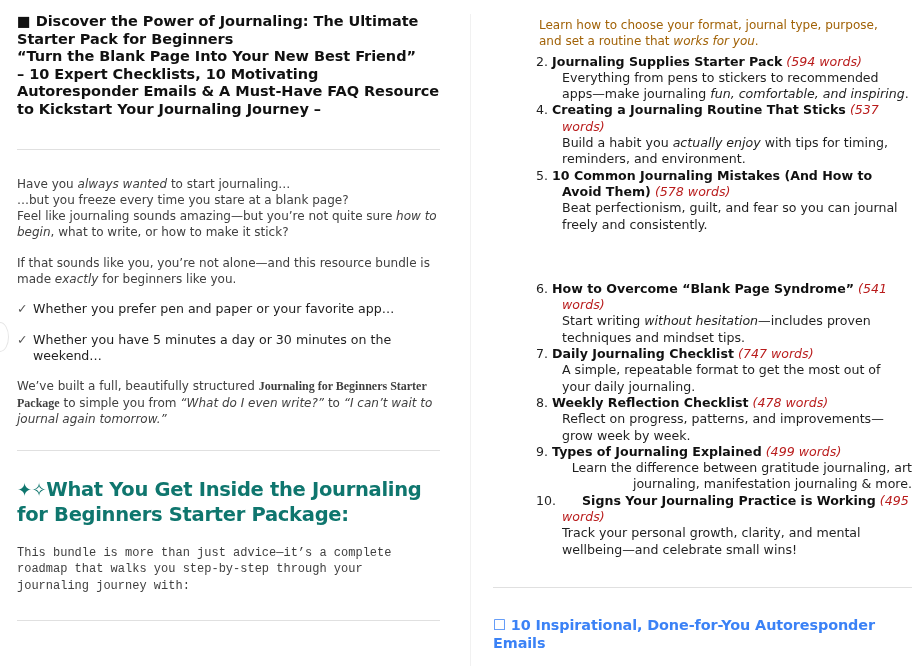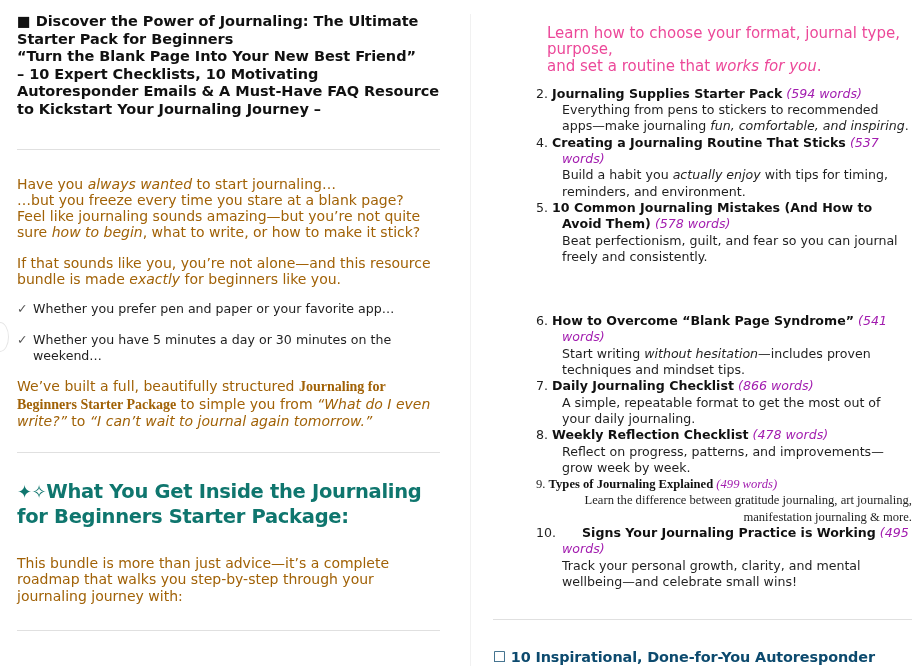--- a/index.html
+++ b/index.html
@@ -69,24 +69,24 @@
     border-top: 1px solid #e0e0e0;
     margin: 0;
     height: 0;
   }
   .rule.r1 { margin-top: 30px; margin-bottom: 26px; }
   .rule.r2 { margin-top: 23px; margin-bottom: 27px; }
   .rule.r3 { margin-top: 26px; margin-bottom: 25px; }
   .rule.r4 { margin-top: 29px; margin-bottom: 28px; }
 
   p.body {
-    font-size: 14px;
+    font-size: 12px;
     line-height: 16.3px;
     margin: 0 0 14px 0;
-    color: #a16207;
+    color: #404040;
   }
   p.body.tight { margin-bottom: 0; }
 
   .check-item {
     font-size: 12.6px;
     line-height: 16.3px;
     margin: 0 0 14px 0;
     padding-left: 16px;
     text-indent: -16px;
     color: #1f1f1f;
@@ -111,45 +111,45 @@
     font-size: 18px;
     letter-spacing: -0.5px;
   }
 
   h3.sub-title {
     font-size: 14.4px;
     line-height: 18.4px;
     font-weight: bold;
     margin: 0;
     letter-spacing: -0.1px;
-    color: #0c4a6e;
+    color: #3b82f6;
   }
 
   ol.numbered {
     margin: 14px 0 0 0;
     padding-left: 39px;
     font-size: 12.6px;
     line-height: 16.3px;
   }
   ol.numbered.rt { margin-top: 0; padding-left: 43px; }
   ol.numbered li {
     margin: 0;
     padding-left: 3px;
     color: #1f1f1f;
   }
   ol.numbered li .nm { font-weight: bold; color: #111; }
-  ol.numbered li .wc { font-style: italic; color: #a21caf; }
+  ol.numbered li .wc { font-style: italic; color: #b91c1c; }
   ol.numbered li .desc { display: block; }
 
   .cont-lines {
-    font-size: 15px;
-    line-height: 16.3px;
-    margin: 12px;
+    font-size: 12px;
+    line-height: 16.3px;
+    margin: 4px;
     padding-left: 42px;
-    color: #ec4899;
+    color: #a16207;
   }
 
   i { font-style: italic; }
   b { font-weight: bold; font-family: Liberation Serif, serif; }
 </style>
 </head>
 <body>
 
 <div class="page">
 
@@ -175,21 +175,21 @@
     <p class="check-item"><span class="ck">✓</span><span>Whether you prefer pen and paper or your favorite app…</span></p>
 
     <p class="check-item"><span class="ck">✓</span><span>Whether you have 5 minutes a day or 30 minutes on the weekend…</span></p>
 
     <p class="body tight"><span>We’ve built a full, beautifully structured </span><b>Journaling for Beginners Starter Package</b><span> to simple you from </span><i>“What do I even write?”</i><span> to </span><i>“I can’t wait to journal again tomorrow.”</i></p>
 
     <hr class="rule r2">
 
     <h2 class="section-title"><span class="sparkle">✦✧</span><span>What You Get Inside the Journaling for Beginners Starter Package:</span></h2>
 
-    <p class="body" style="margin-top:26px;">This bundle is more than just advice—it’s a complete roadmap that walks you step-by-step through your journaling journey with:</p>
+    <p class="body" style="margin-top:18px;font-family:Liberation Mono, monospace;">This bundle is more than just advice—it’s a complete roadmap that walks you step-by-step through your journaling journey with:</p>
 
     <hr class="rule r3">
 
   </div>
 
   <div class="col col-right">
 
     <p class="cont-lines"><span>Learn how to choose your format, journal type, purpose,</span><br><span>and set a routine that </span><i>works for you</i><span>.</span></p>
 
     <ol class="numbered rt" style="list-style:none;">
@@ -219,32 +219,32 @@
       <li style="padding-left:0; text-indent:-26px; margin-left:26px;margin-top:48px;">
         <span>6.</span>
         <span class="nm">How to Overcome “Blank Page Syndrome”</span>
         <span class="wc">(541 words)</span>
         <span class="desc" style="text-indent:0;"><span>Start writing </span><i>without hesitation</i><span>—includes proven techniques and mindset tips.</span></span>
       </li>
 
       <li style="padding-left:0; text-indent:-26px; margin-left:26px;">
         <span>7.</span>
         <span class="nm">Daily Journaling Checklist</span>
-        <span class="wc">(866 words)</span>
+        <span class="wc">(747 words)</span>
         <span class="desc" style="text-indent:0;"><span>A simple, repeatable format to get the most out of your daily journaling.</span><i></i><span></span></span>
       </li>
 
       <li style="padding-left:0; text-indent:-26px; margin-left:26px;">
         <span>8.</span>
         <span class="nm">Weekly Reflection Checklist</span>
         <span class="wc">(478 words)</span>
         <span class="desc" style="text-indent:0;"><span>Reflect on progress, patterns, and improvements—grow week by week.</span><i></i><span></span></span>
       </li>
 
-      <li style="padding-left:0; text-indent:-26px; margin-left:26px;font-family:Liberation Serif, serif;">
+      <li style="padding-left:0; text-indent:-26px; margin-left:26px;">
         <span>9.</span>
         <span class="nm">Types of Journaling Explained</span>
         <span class="wc">(499 words)</span>
         <span class="desc" style="text-indent:0;text-align:right;"><span>Learn the difference between gratitude journaling, art journaling, manifestation journaling &amp; more.</span><i></i><span></span></span>
       </li>
 
       <li style="padding-left:0; text-indent:-26px; margin-left:26px;">
         <span>10.</span>
         <span style="display:inline-block;width:22px;"></span><span class="nm">Signs Your Journaling Practice is Working</span>
         <span class="wc">(495 words)</span>

